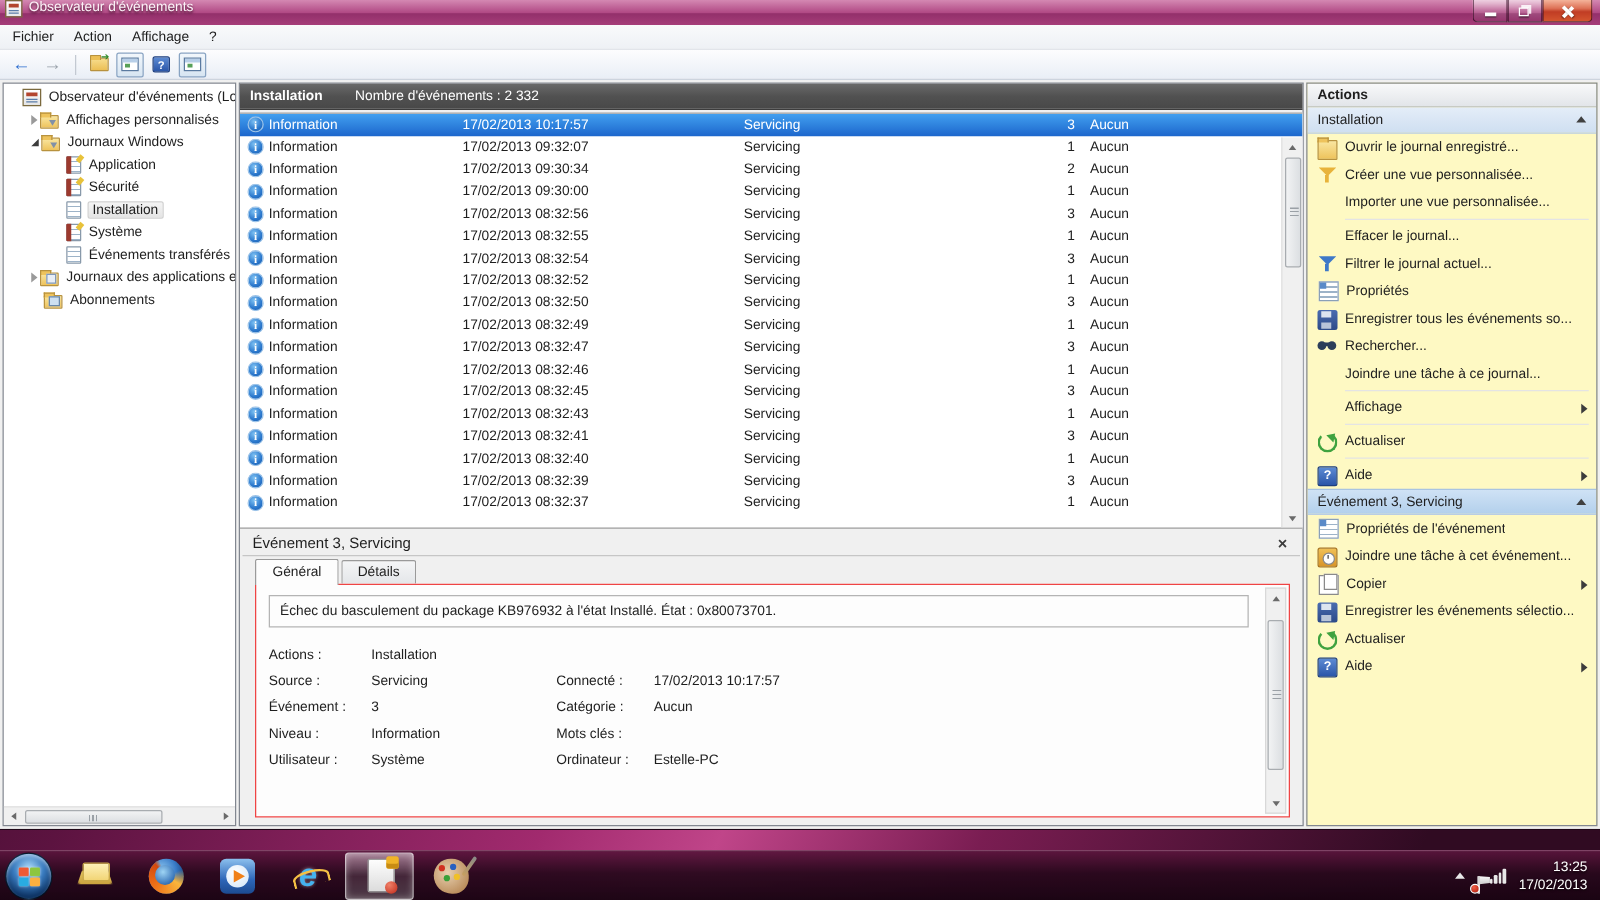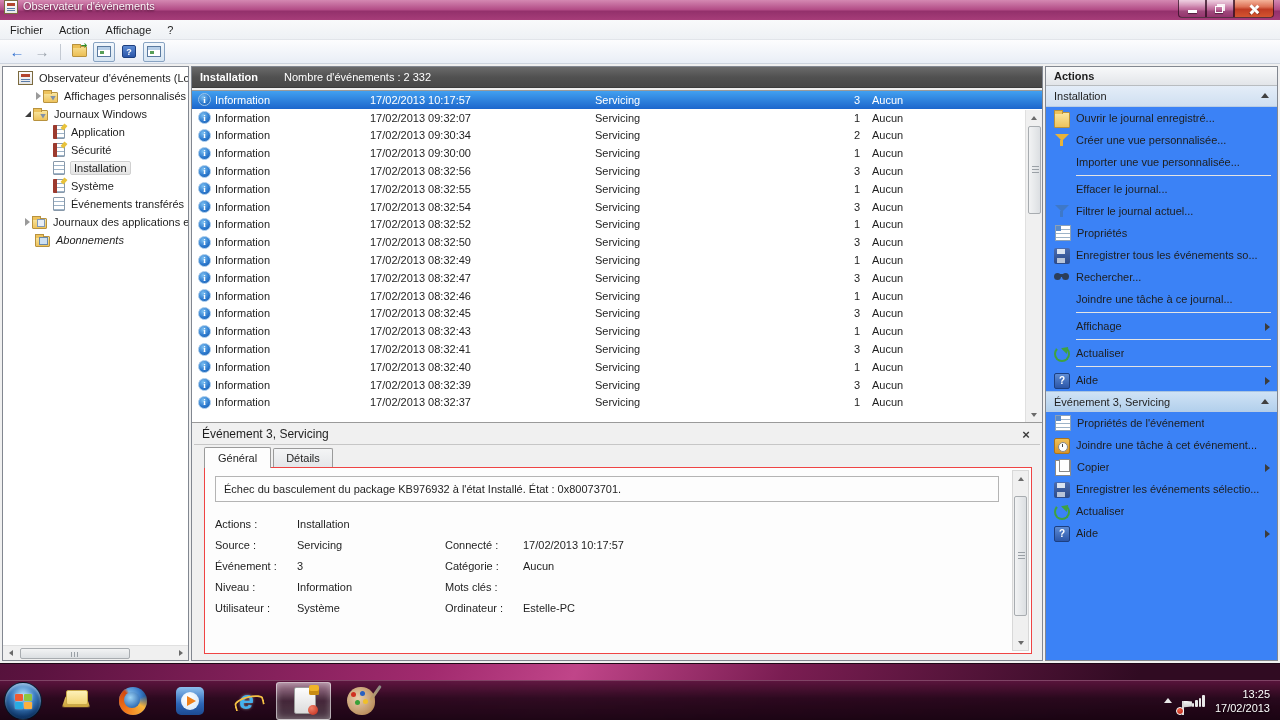--- a/index.html
+++ b/index.html
@@ -100,21 +100,21 @@
 .tab{padding:3px 12px 3px;border:1px solid #9a9a9a;border-bottom:none;border-radius:2px 2px 0 0;background:linear-gradient(180deg,#f4f5f6,#e4e6e9);position:relative;top:1px}
 .tab.active{background:#fdfdfd;padding:4px 13px;z-index:2;top:1px}
 .pv-box{flex:1;margin:0 8px 6px 10px;background:#fdfdfd;border:1px solid #ef4444;position:relative;padding:8px 30px 4px 10px;overflow:hidden}
 .msgbox{border:1px solid #b4b4b4;background:#fdfdfd;padding:6px 8px;margin-right:2px}
 .pfields{margin-top:16px;display:grid;grid-template-columns:82px 148px 78px 1fr;row-gap:9px;font-size:11px}
 .pf-label{color:#1e1e1e}
 .pv-vscroll{position:absolute;right:2px;top:2px;bottom:2px;width:17px;background:#f0f0f0;border:1px solid #d8d8d8;display:flex;flex-direction:column;align-items:center}
 .pv-vscroll .vthumb{height:120px;margin-top:10px}
 
 
-.actions-pane{width:233px;flex:none;background:#3b82f6;border:1px solid #828790;display:flex;flex-direction:column;overflow:hidden}
+.actions-pane{width:233px;flex:none;background:#fef9c3;border:1px solid #828790;display:flex;flex-direction:column;overflow:hidden}
 .act-title{height:19px;flex:none;display:flex;align-items:center;font-weight:bold;padding-left:8px;background:linear-gradient(180deg,#f8f9fa,#e2e5e9);border-bottom:1px solid #b8bcc0}
 .act-header{height:21px;display:flex;align-items:center;padding:0 8px;background:linear-gradient(180deg,#e4edf8,#cfdff1);border-bottom:1px solid #b9cde4;position:relative;cursor:default}
 .act-header.v2{background:linear-gradient(180deg,#cfe2f5,#b3d0ec);border-top:1px solid #a8c4e2}
 .act-caret{position:absolute;right:8px;top:7px;width:0;height:0;border-left:4px solid transparent;border-right:4px solid transparent;border-bottom:5px solid #404040}
 .act-item{height:22px;display:flex;align-items:center;padding-left:8px;position:relative;cursor:default}
 .act-item .aicn{width:16px;height:16px;flex:none;margin-right:6px;position:relative}
 .act-item .albl{white-space:nowrap;overflow:hidden}
 .act-arrow{position:absolute;right:7px;top:8px;width:0;height:0;border-top:4px solid transparent;border-bottom:4px solid transparent;border-left:5px solid #3c3c3c}
 .act-div{height:1px;background:#e4e4e4;margin:2px 6px 2px 30px}
 
@@ -226,21 +226,21 @@
     </div>
 
   <div class="content">
     <div class="tree-pane">
       <div class="tree-items" id="tree">
           <div class="tree-item" style="padding-left: 3px;">
             <span class="exp"></span>
             <span class="ticn t-root"></span>
             <span class="tlabel">Observateur d'événements (Loc</span>
           </div>
-          <div class="tree-item" style="padding-left: 20px; margin-left: 11px;">
+          <div class="tree-item" style="padding-left: 20px;">
             <span class="exp exp-c"></span>
             <span class="ticn t-folder"></span>
             <span class="tlabel">Affichages personnalisés</span>
           </div>
           <div class="tree-item" style="padding-left: 20px;">
             <span class="exp exp-e"></span>
             <span class="ticn t-folder"></span>
             <span class="tlabel">Journaux Windows</span>
           </div>
           <div class="tree-item" style="padding-left: 37px;">
@@ -266,21 +266,21 @@
           <div class="tree-item" style="padding-left: 37px;">
             <span class="exp"></span>
             <span class="ticn t-log"></span>
             <span class="tlabel">Événements transférés</span>
           </div>
           <div class="tree-item" style="padding-left: 20px;">
             <span class="exp exp-c"></span>
             <span class="ticn t-folder-apps"></span>
             <span class="tlabel">Journaux des applications et</span>
           </div>
-          <div class="tree-item" style="padding-left: 20px; font-style: italic;">
+          <div class="tree-item" style="padding-left: 20px;">
             <span class="exp"></span>
             <span class="ticn t-subs"></span>
             <span class="tlabel">Abonnements</span>
           </div>
         </div>
       <div class="hscroll">
         <div class="harrow">
             <span class="tri-l"></span>
           </div>
         <div class="hthumb"></div>

